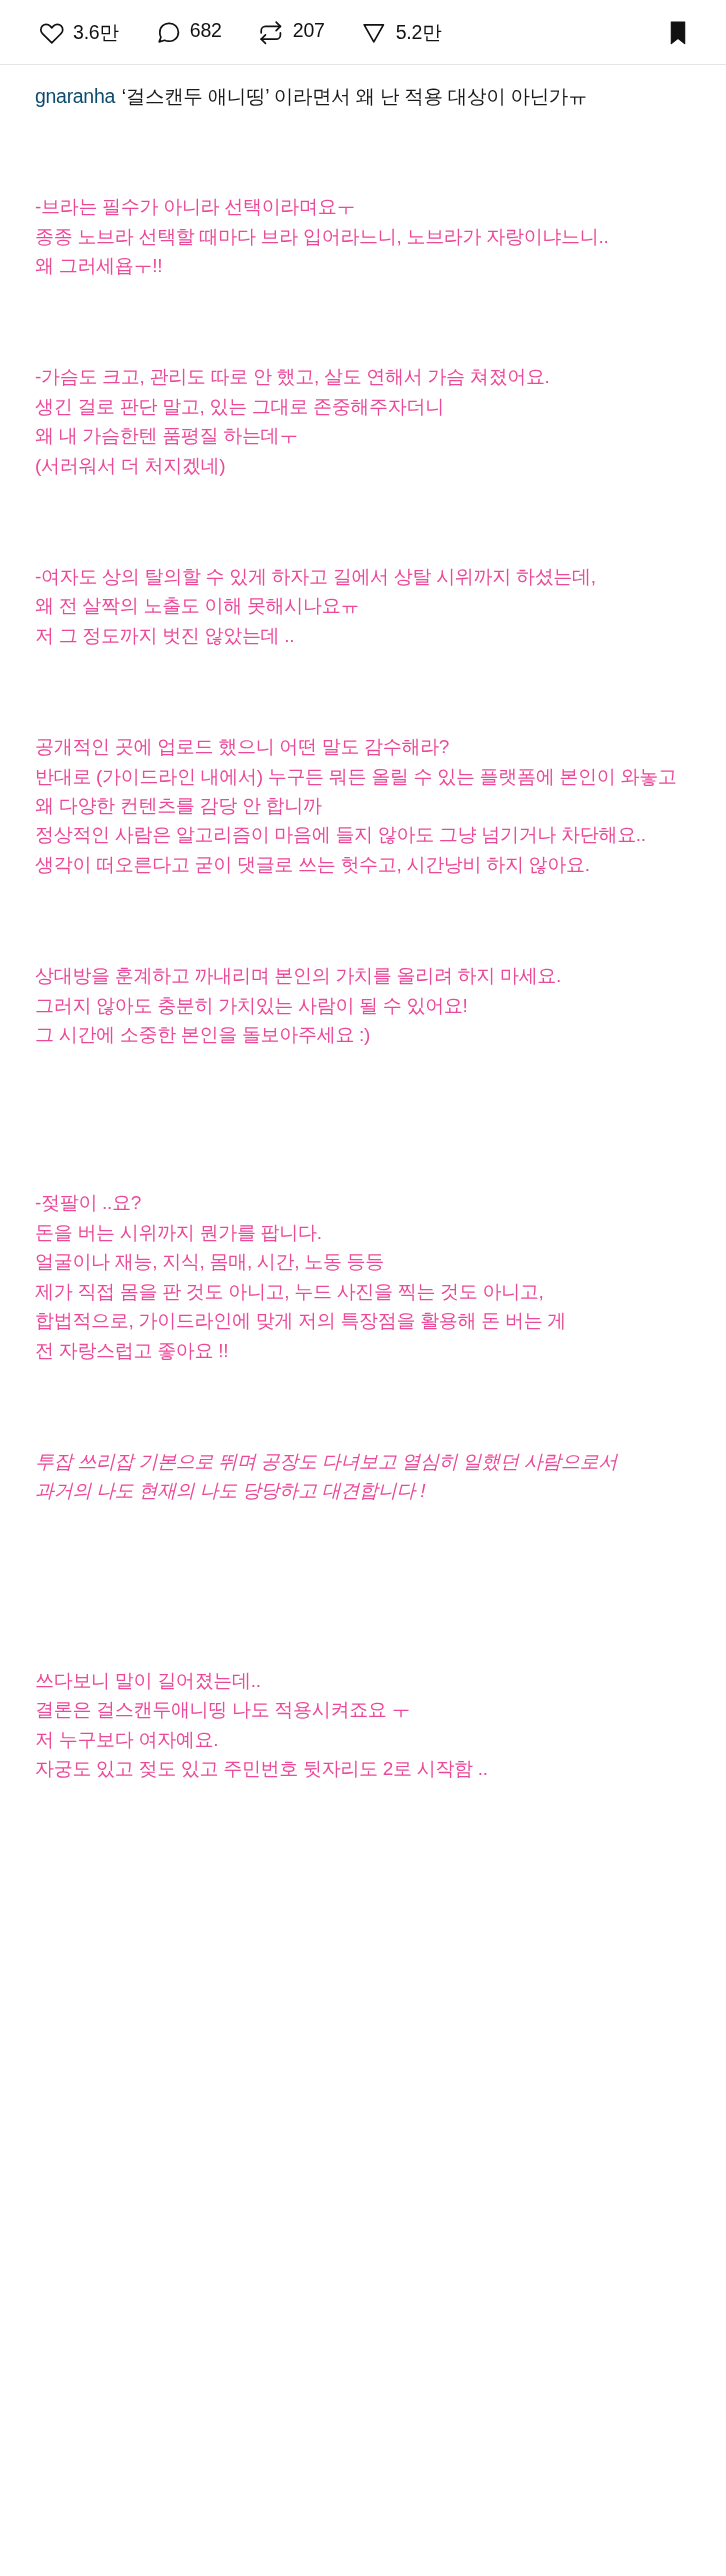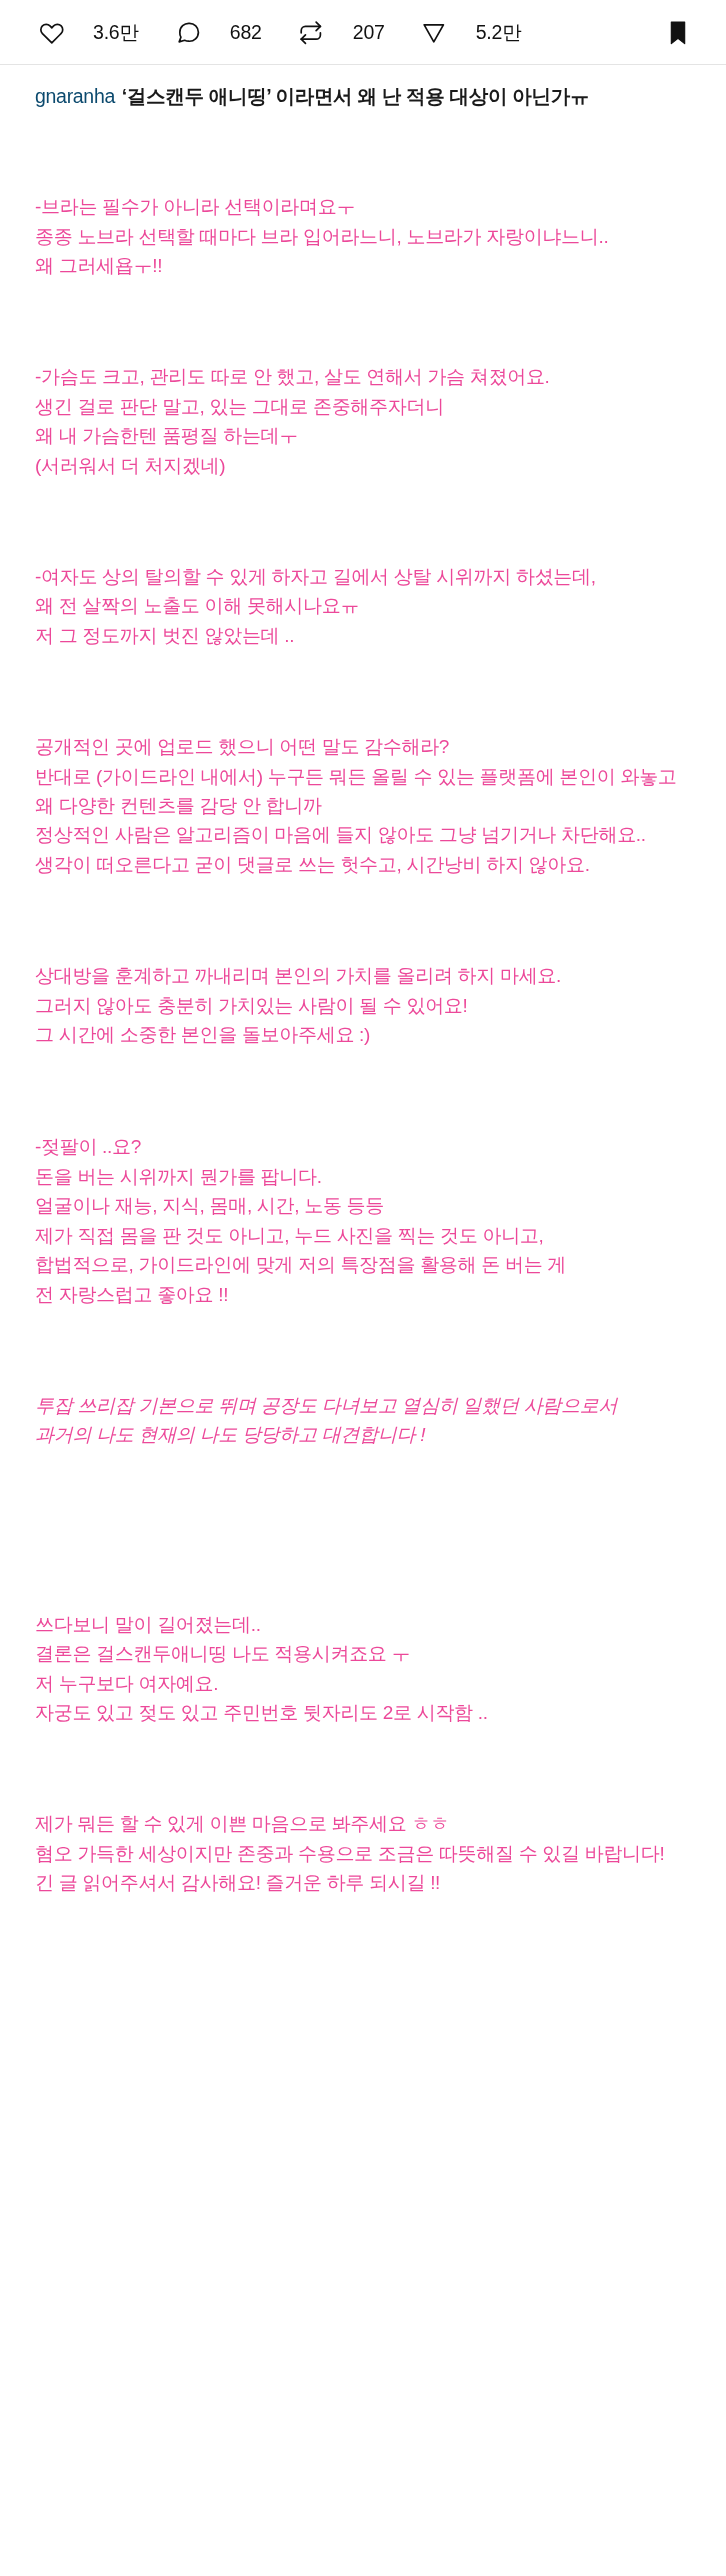--- a/index.html
+++ b/index.html
@@ -23,23 +23,21 @@
   
   .action-bar {
     display: flex;
     align-items: center;
     padding: 17.5px 38px 15px 38px;
     box-sizing: border-box;
     width: 100%;
   }
   .action-group {
     display: flex;
-    align-items: center;
     margin-right: 36px;
-    gap: 20px;
   }
   .action-group .glyph {
     width: 27px;
     height: 27px;
     display: inline-flex;
     align-items: center;
     justify-content: center;
     margin-right: 8px;
   }
   .action-group .count {
@@ -74,38 +72,38 @@
     color: #1a1a1a;
     letter-spacing: -0.3px;
     word-break: keep-all;
   }
   .caption .username {
     font-weight: 400;
     color: #0c4a6e;
     margin-right: 6.7px;
   }
   .caption .caption-text {
-    font-weight: 700;
+    font-weight: 400;
   }
 
   
   .body {
     padding: 15px 35px 40px 35px;
     font-size: 19px;
     line-height: 1.55;
     color: #ec4899;
     letter-spacing: -0.3px;
     white-space: pre-wrap;
     word-break: keep-all;
   }
   .para {
     margin: 0 0 23px 0;
     white-space: pre-wrap;
   }
-  .para.gap-lg { margin-bottom: 24px; }
+  .para.gap-lg { margin-bottom: 80px; }
   .para.gap-xl { margin-bottom: 101px; font-style: italic; }
 </style>
 </head>
 <body>
 
 <div class="page">
 
   <div class="action-bar">
 
     <div class="action-group">
@@ -185,19 +183,16 @@
 얼굴이나 재능, 지식, 몸매, 시간, 노동 등등
 제가 직접 몸을 판 것도 아니고, 누드 사진을 찍는 것도 아니고,
 합법적으로, 가이드라인에 맞게 저의 특장점을 활용해 돈 버는 게
 전 자랑스럽고 좋아요 !!</p>
     <p class="para gap-xl">투잡 쓰리잡 기본으로 뛰며 공장도 다녀보고 열심히 일했던 사람으로서
 과거의 나도 현재의 나도 당당하고 대견합니다 !</p>
     <p class="para">쓰다보니 말이 길어졌는데..
 결론은 걸스캔두애니띵 나도 적용시켜죠요 ㅜ
 저 누구보다 여자예요.
 자궁도 있고 젖도 있고 주민번호 뒷자리도 2로 시작함 ..</p>
-    <p class="para">제가 뭐든 할 수 있게 이쁜 마음으로 봐주세요 ㅎㅎ
-혐오 가득한 세상이지만 존중과 수용으로 조금은 따뜻해질 수 있길 바랍니다!
-긴 글 읽어주셔서 감사해요! 즐거운 하루 되시길 !!</p>
   </div>
 
 </div>
 
 
 </body></html>

